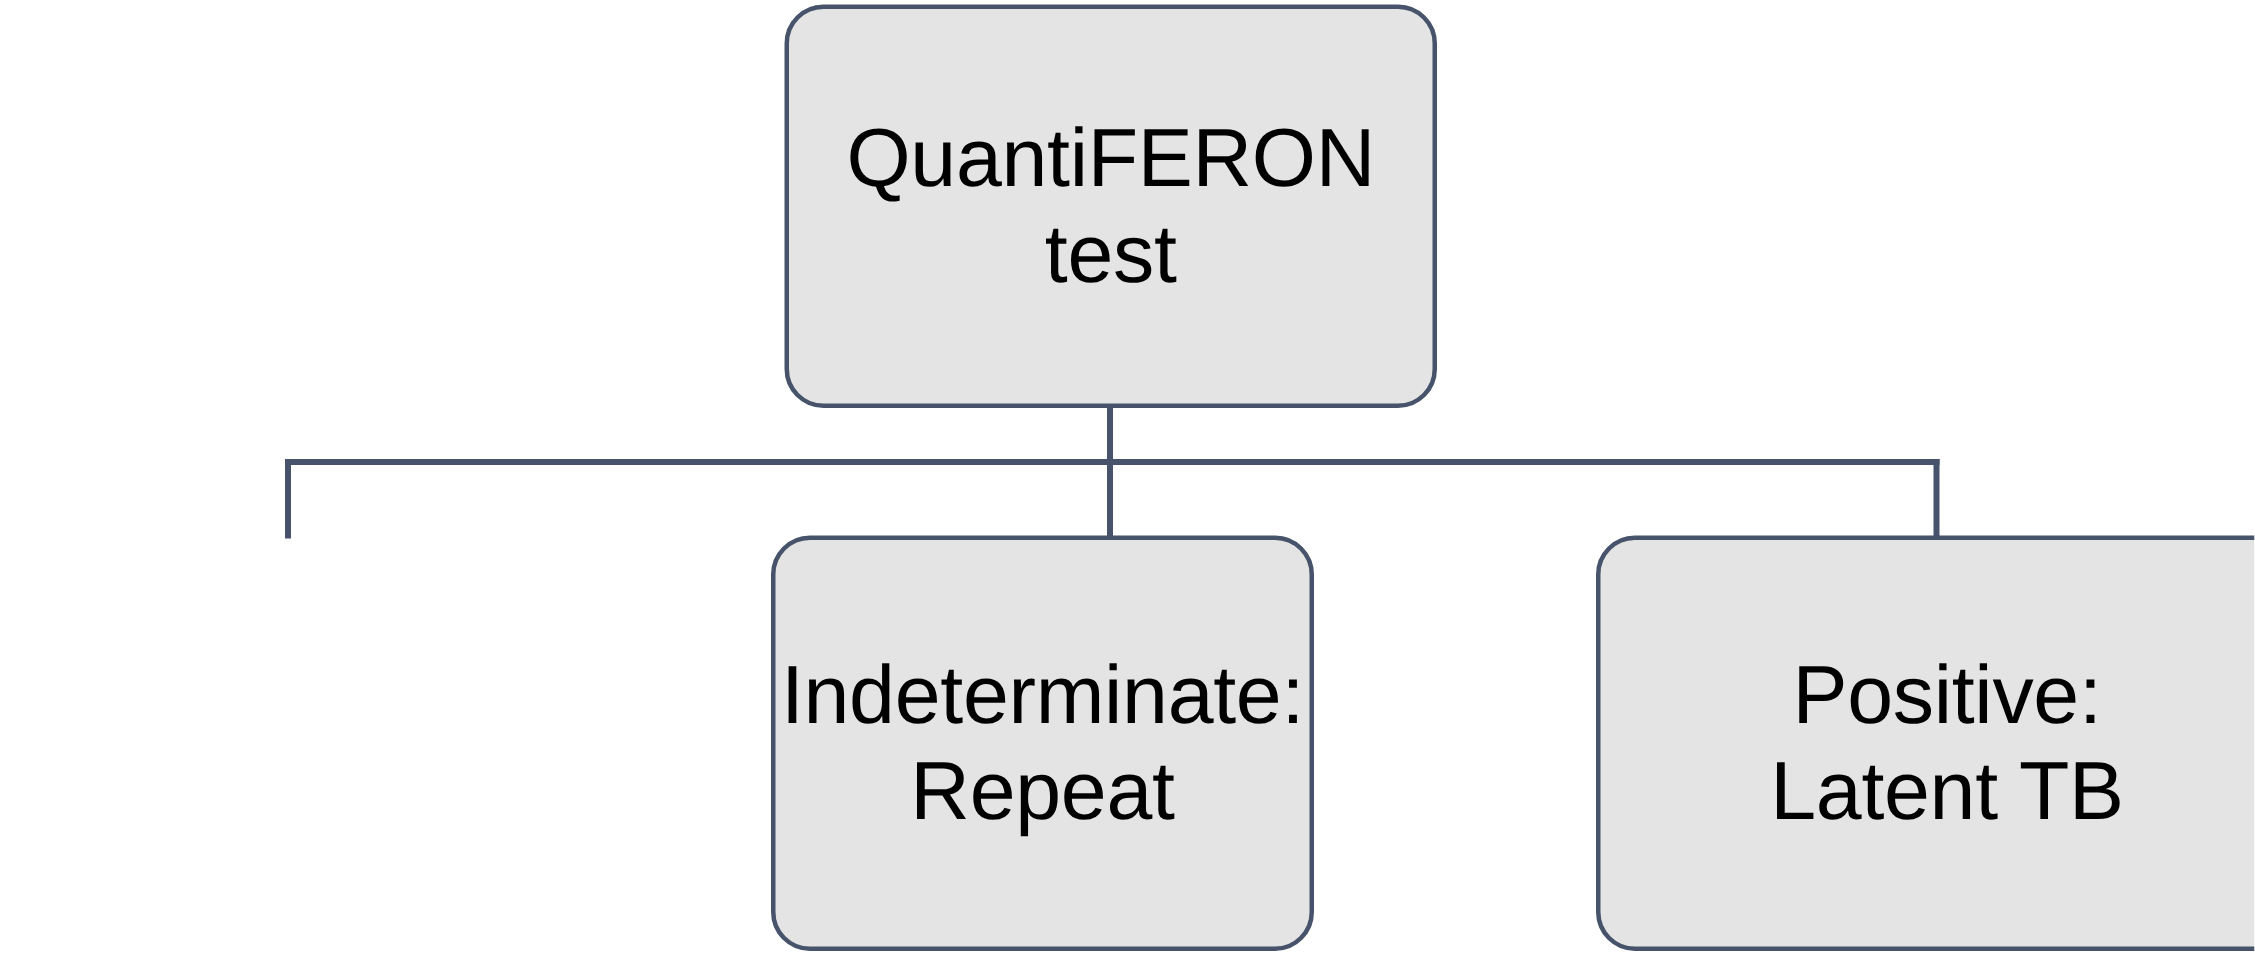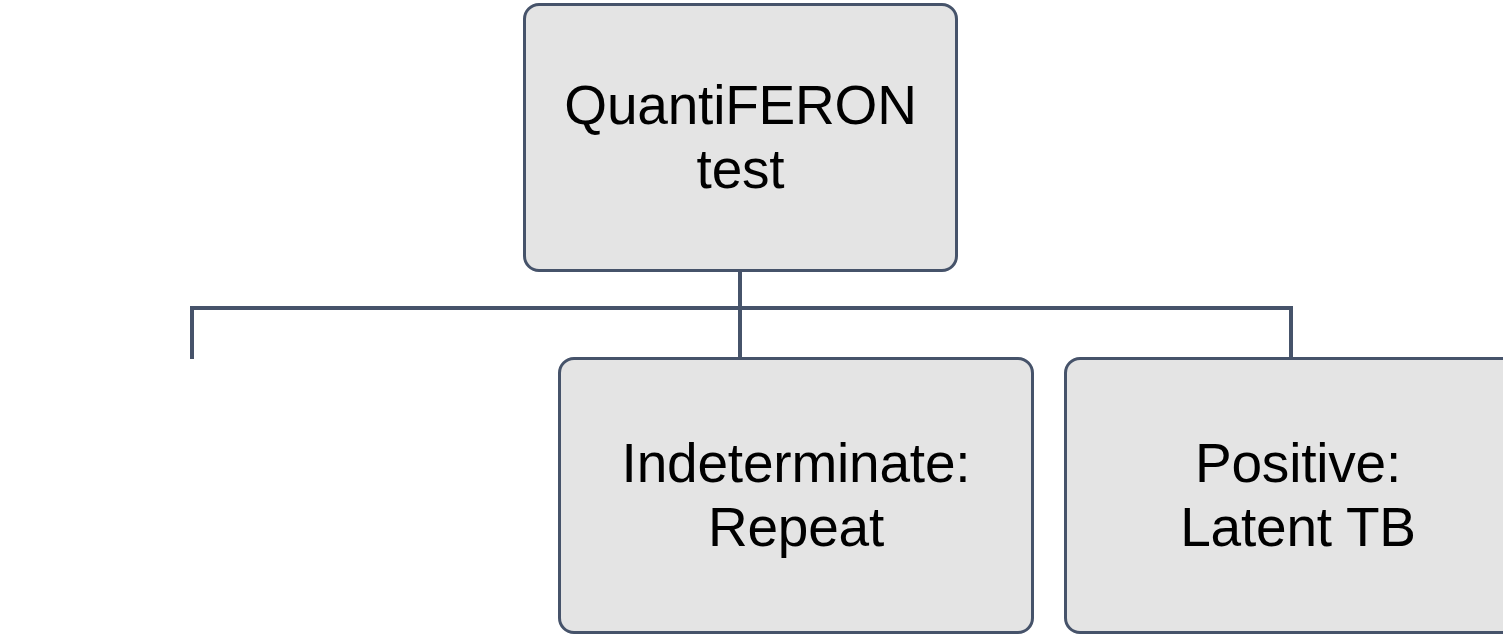--- a/index.html
+++ b/index.html
@@ -14,21 +14,21 @@
     height: 636px;
     background: #ffffff;
     overflow: hidden;
     font-family: "Liberation Sans", sans-serif;
   }
   .node {
     position: absolute;
     box-sizing: border-box;
     background: #e4e4e4;
     border: 3px solid #46536a;
-    border-radius: 16px;
+    border-radius: 26px;
     display: flex;
     align-items: center;
     justify-content: center;
     text-align: center;
     color: #000000;
     font-size: 55px;
     line-height: 1.16;
     letter-spacing: -0.2px;
     white-space: pre-line;
     -webkit-font-smoothing: antialiased;
@@ -43,23 +43,23 @@
   }
 
   
   #node-negative {
     left: 3px;
     top: 357px;
     width: 434px;
     height: 277px;
   }
   #node-indeterminate {
-    left: 558px;
+    left: 514px;
     top: 357px;
-    width: 476px;
+    width: 362px;
     height: 277px;
   }
   #node-positive {
     left: 1064px;
     top: 357px;
     width: 468px;
     height: 277px;
   }
 
   

